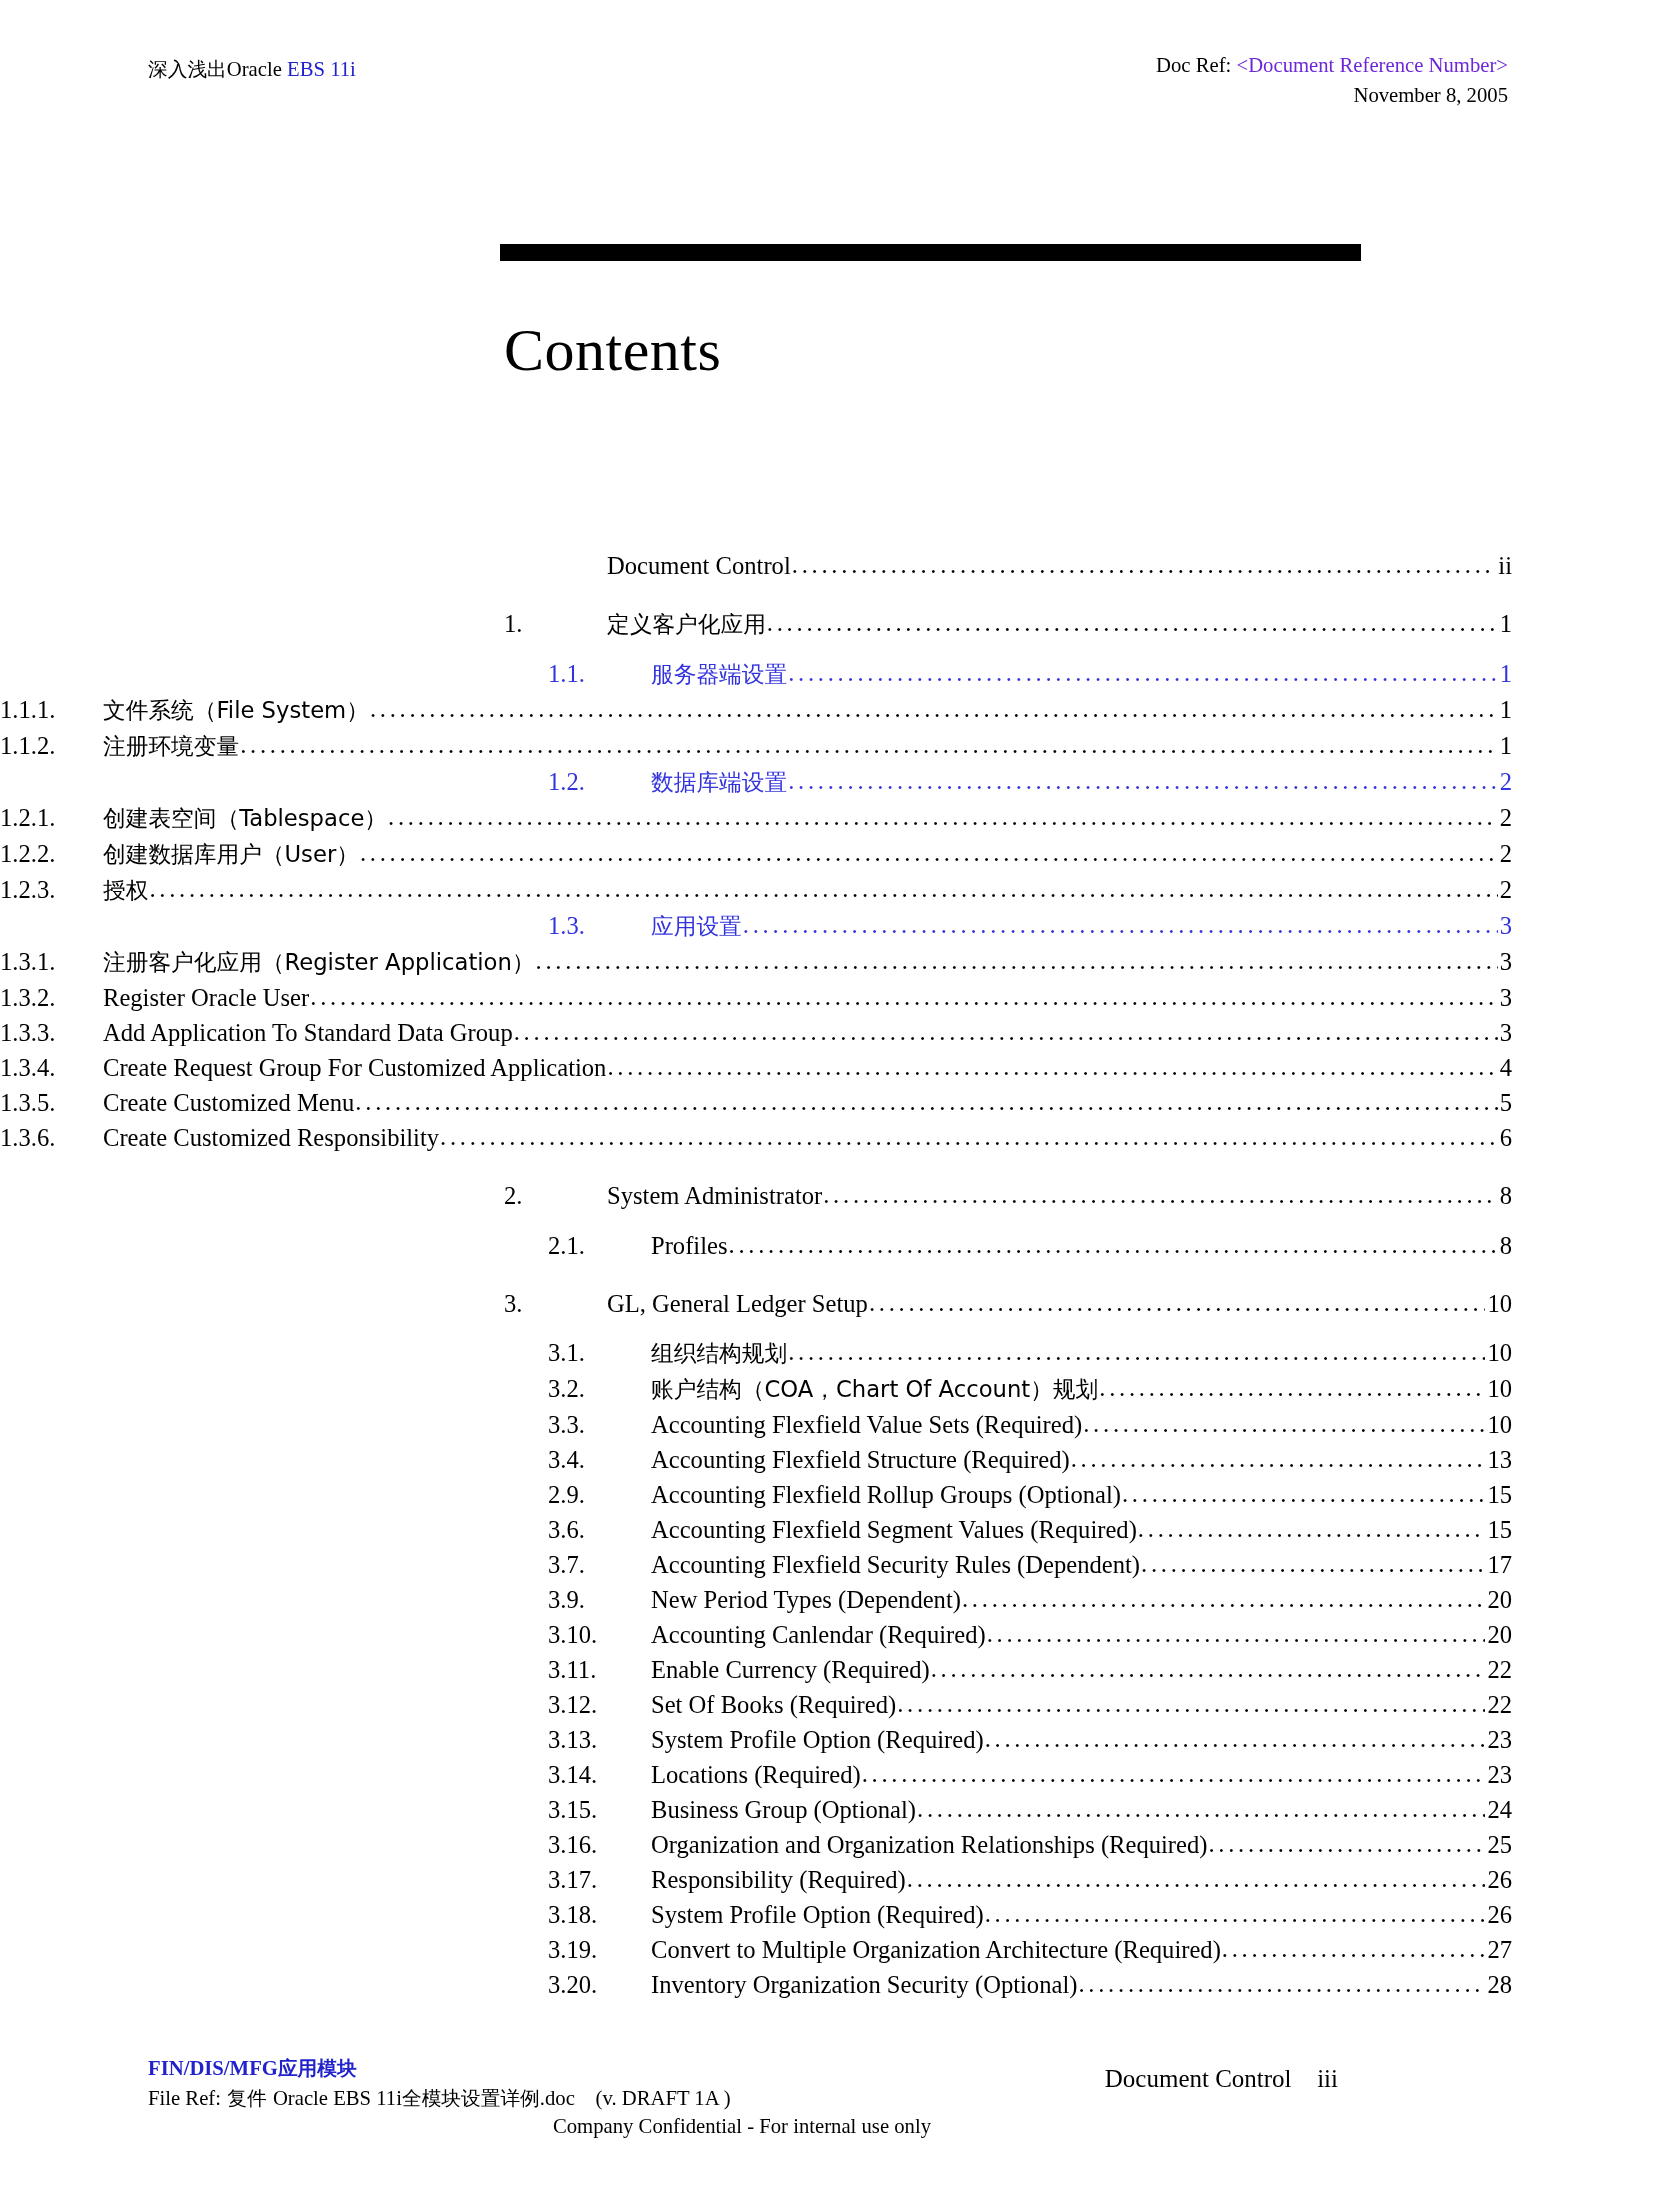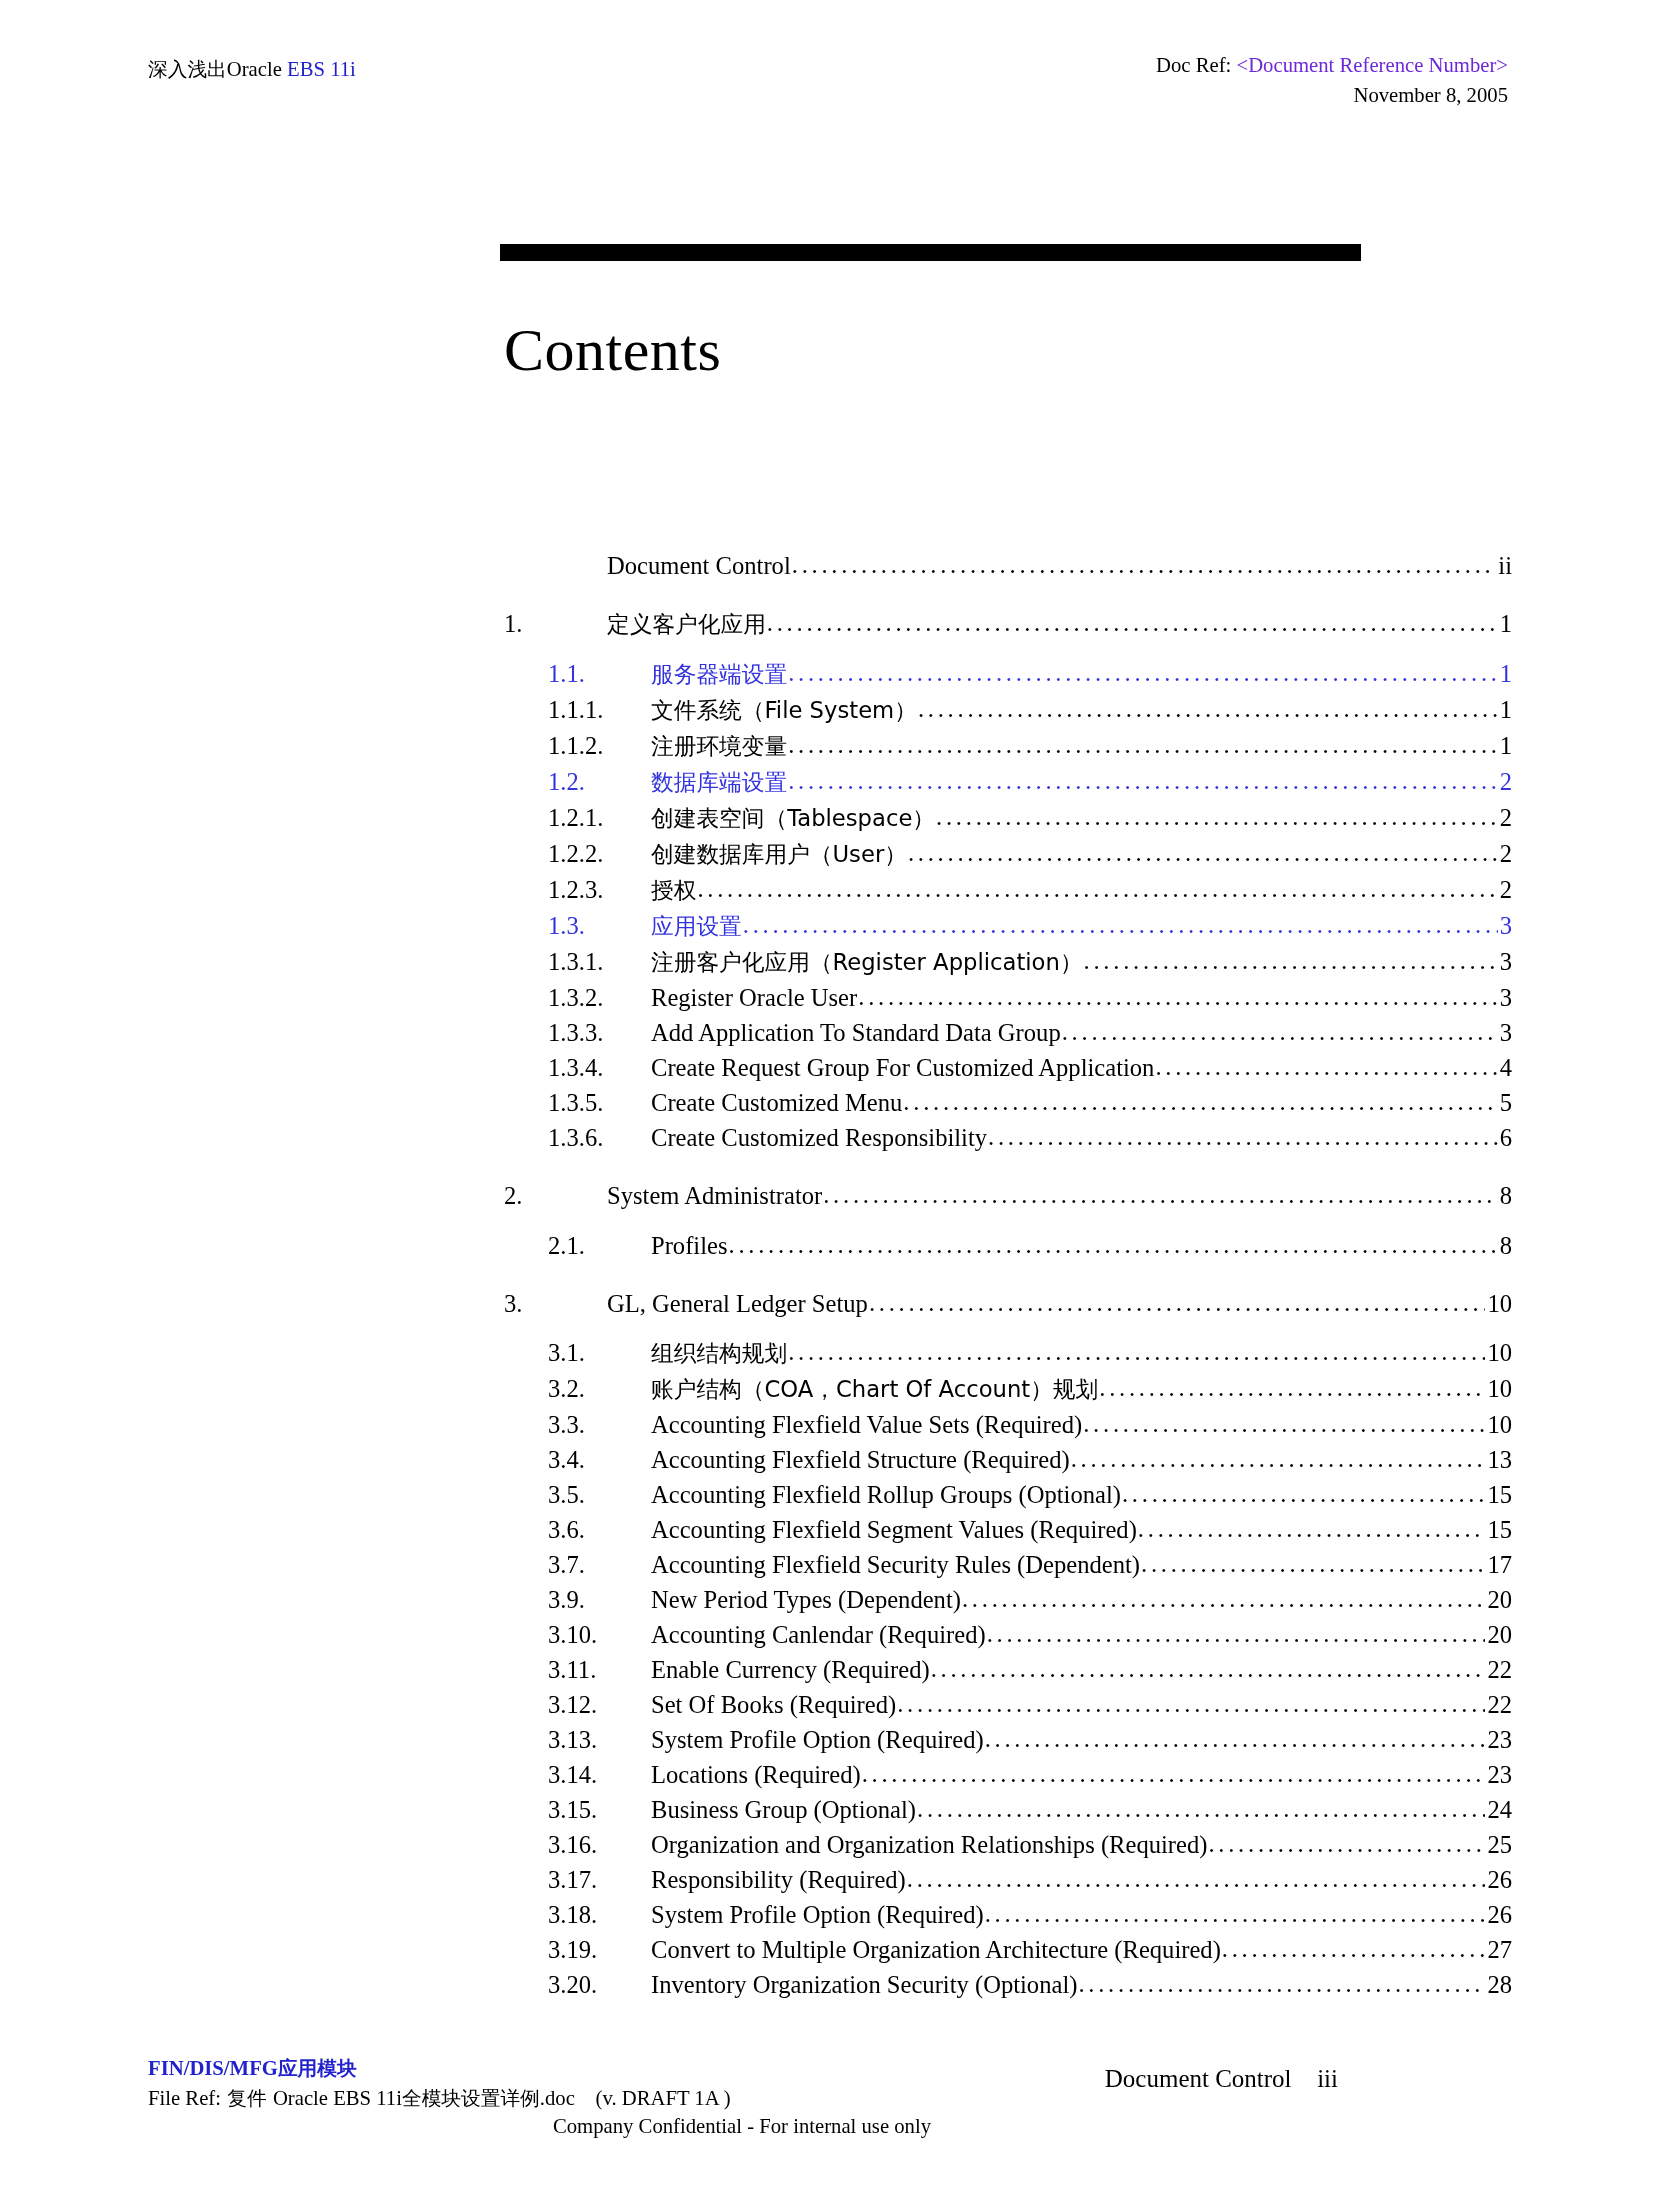--- a/index.html
+++ b/index.html
@@ -113,21 +113,21 @@
     padding-left: 1px;
   }
 
   
   .lvl-top   { padding-left: 504px; padding-right: 146px; }
   .lvl-top .num   { width: 103px; }
   .lvl-1     { padding-left: 504px; padding-right: 146px; }
   .lvl-1 .num     { width: 103px; }
   .lvl-2     { padding-left: 548px; padding-right: 146px; }
   .lvl-2 .num     { width: 103px; }
-  .lvl-3     { padding-left: 548px; padding-right: 146px; }
+  .lvl-3     { padding-right: 146px; }
   .lvl-3 .num     { width: 103px; }
 
   .cjk-text { font-family: "DejaVu Sans", "Liberation Sans", sans-serif; font-size: 22.7px; }
 
   
   .page-footer {
     position: absolute;
     left: 0;
     bottom: 0;
     width: 1484px;
@@ -321,21 +321,21 @@
       <span class="leader"></span>
       <span class="pg">10</span>
     </div>
     <div class="toc-row lvl-2">
       <span class="num">3.4.</span>
       <span class="label">Accounting Flexfield Structure (Required)</span>
       <span class="leader"></span>
       <span class="pg">13</span>
     </div>
     <div class="toc-row lvl-2">
-      <span class="num">3.5.</span>
+      <span class="num">2.9.</span>
       <span class="label">Accounting Flexfield Rollup Groups (Optional)</span>
       <span class="leader"></span>
       <span class="pg">15</span>
     </div>
     <div class="toc-row lvl-2">
       <span class="num">3.6.</span>
       <span class="label">Accounting Flexfield Segment Values (Required)</span>
       <span class="leader"></span>
       <span class="pg">15</span>
     </div>

